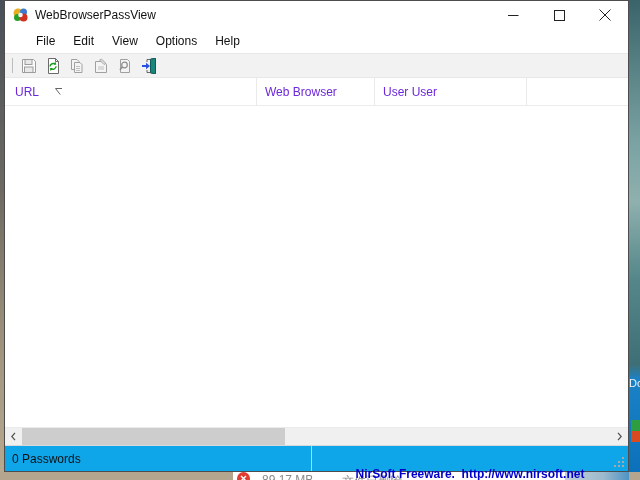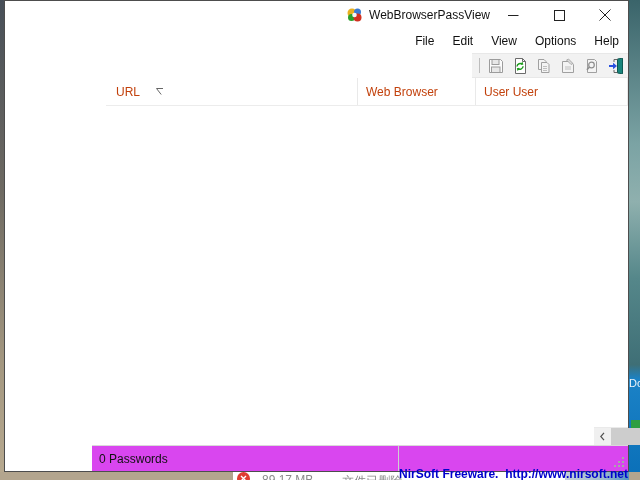--- a/index.html
+++ b/index.html
@@ -20,55 +20,55 @@
   .notif-panel { position:absolute; left:233px; top:0; width:332px; height:8px; background:#ffffff; }
   .notif-blue { position:absolute; left:565px; top:0; width:64px; height:8px;
     background:linear-gradient(90deg,#c3cfd8 0%,#9db9cc 60%,#4e93c4 100%); }
   .error-badge { position:absolute; left:237px; top:0px; width:13px; height:13px; border-radius:50%;
     background:#e03c31; display:flex; align-items:center; justify-content:center; }
   .notif-size { position:absolute; left:262px; top:1px; font-size:12px; color:#8a8a8a; white-space:pre; }
   .notif-status { position:absolute; left:335px; top:1px; font-size:12px; color:#8a8a8a; white-space:pre; }
 
   
   .window { position:absolute; left:4px; top:0; width:625px; height:472px;
-    border:1px solid #4d4d4d; background:#fff; display:flex; flex-direction:column;align-items:flex-end; }
+    border:1px solid #4d4d4d; background:#fff; display:flex; flex-direction:column; }
 
   .titlebar { height:28px; display:flex; align-items:center; background:#fff; flex:0 0 auto; }
   .app-icon { width:16px; height:16px; margin-left:8px; margin-right:6px; flex:0 0 auto; }
   .title-text { font-size:12px; color:#111; }
   .win-controls { margin-left:auto; display:flex; height:100%; }
   .win-btn { width:46px; height:100%; display:flex; align-items:center; justify-content:center; }
 
   .menubar { height:24px; display:flex; align-items:center; padding-left:22px; background:#fff;
     font-size:12px; color:#111; flex:0 0 auto; }
   .menu-item { padding:3px 9px; }
 
   .toolbar { height:25px; background:#f2f2f2; border-top:1px solid #e8e8e8; border-bottom:1px solid #e8e8e8;
     display:flex; align-items:center; flex:0 0 auto; }
   .gripper { width:1px; height:15px; background:#bdbdbd; margin-left:7px; margin-right:4px; }
   .tool-btn { width:24px; height:22px; display:flex; align-items:center; justify-content:center; }
 
   .header-row { height:28px; display:flex; align-items:stretch; border-bottom:1px solid #ececec;
-    font-size:12px; color:#c2410c; flex:0 0 auto; background:#fff; }
+    font-size:12px; color:#6d28d9; flex:0 0 auto; background:#fff; }
   .col { display:flex; align-items:center; padding-left:8px; border-right:1px solid #e9e9e9; }
   .col-url { width:252px; padding-left:10px; }
   .col-browser { width:118px; }
   .col-user { width:152px; }
   .col-pass { flex:1; border-right:none; }
   .sort-icon { margin-left:15px; }
 
   .list-area { flex:1 1 auto; background:#fff; }
 
   .hscroll { height:18px; background:#f0f0f0; position:relative; display:flex; align-items:center;
     border-top:1px solid #eaeaea; flex:0 0 auto; }
   .scroll-arrow { width:17px; height:100%; display:flex; align-items:center; justify-content:center; }
   .scroll-arrow-right { margin-left:auto; }
   .scroll-thumb { position:absolute; left:17px; top:0; width:263px; height:100%; background:#cdcdcd; }
 
-  .statusbar { height:26px; background:#d946ef; border-top:1px solid #d9d9d9; display:flex;
+  .statusbar { height:26px; background:#0ea5e9; border-top:1px solid #d9d9d9; display:flex;
     align-items:center; font-size:12px; position:relative; flex:0 0 auto; }
   .status-left { width:306px; padding-left:7px; color:#111; }
   .status-sep { width:1px; height:100%; background:#cfcfcf; }
   .status-right { flex:1; text-align:center; color:#0000cc; font-weight:bold; white-space:pre;margin-top:31px; }
   .resize-grip { position:absolute; right:3px; bottom:3px; }
 </style>
 </head>
 <body>
 
 <div class="desktop-left"></div>

